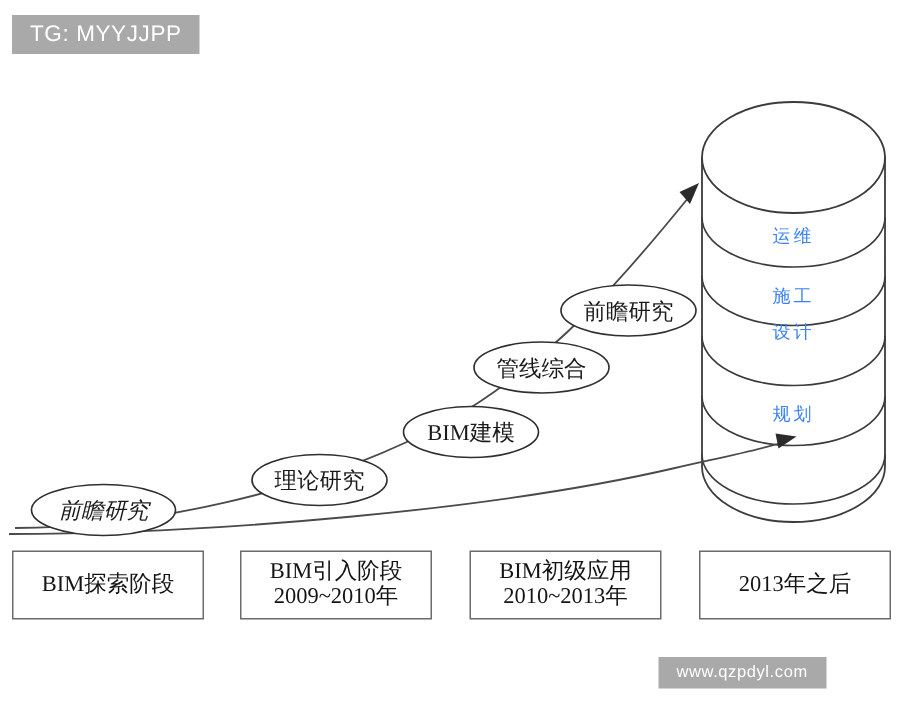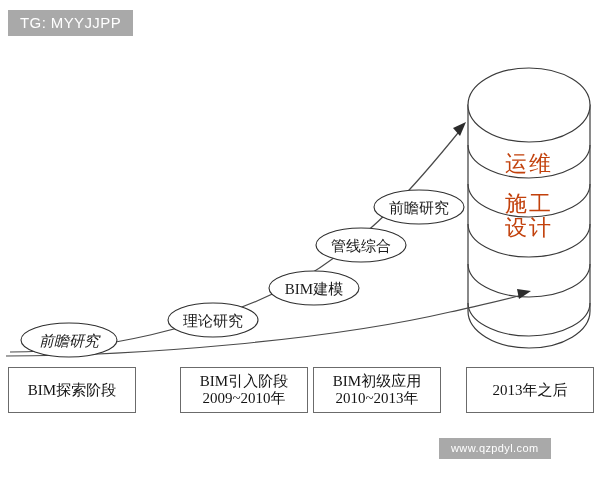--- a/index.html
+++ b/index.html
@@ -75,22 +75,22 @@
   .arrowhead {
     fill: #2b2b2b;
     stroke: none;
   }
 
   
   .cyl-label {
     position: absolute;
     width: 120px;
     text-align: center;
-    font-size: 22px;
-    color: #c2410c;
+    font-size: 12px;
+    color: #3b82f6;
     font-family: "Liberation Serif", "DejaVu Serif", serif;
     letter-spacing: 2px;
   }
   .ell-label {
     position: absolute;
     text-align: center;
     font-size: 15px;
     color: #1a1a1a;
     white-space: nowrap;
     font-family: "Liberation Serif", "DejaVu Serif", serif;
@@ -116,21 +116,21 @@
     font-size: 15px;
     color: #141414;
     white-space: nowrap;
   }
   .stage-box .l2 {
     font-size: 15px;
     color: #141414;
     white-space: nowrap;
   }
   #box0 { left: 8px; }
-  #box1 { left: 160px; margin-left: 20px; }
+  #box1 { left: 160px; }
   #box2 { left: 313px; }
   #box3 { left: 466px; }
 </style>
 </head>
 <body>
 
 <div id="stage">
 
   <div class="wm" id="wm-top">TG: MYYJJPP</div>
 
@@ -164,20 +164,21 @@
       <ellipse class="ell" cx="213" cy="320" rx="45" ry="17"></ellipse>
       <ellipse class="ell" cx="314" cy="288" rx="45" ry="17"></ellipse>
       <ellipse class="ell" cx="361" cy="245" rx="45" ry="17"></ellipse>
       <ellipse class="ell" cx="419" cy="207" rx="45" ry="17"></ellipse>
     </g>
   </svg>
 
   <div class="cyl-label" style="left:469px; top:149px;">运维</div>
   <div class="cyl-label" style="left:469px; top:189px;">施工</div>
   <div class="cyl-label" style="left:469px; top:213px;">设计</div>
+  <div class="cyl-label" style="left:469px; top:268px;">规划</div>
 
   <div class="ell-label" style="left:69px; top:341px;font-style:italic;">前瞻研究</div>
   <div class="ell-label" style="left:213px; top:321px;">理论研究</div>
   <div class="ell-label" style="left:314px; top:289px;">BIM建模</div>
   <div class="ell-label" style="left:361px; top:246px;">管线综合</div>
   <div class="ell-label" style="left:419px; top:208px;">前瞻研究</div>
 
   <div class="stage-box" id="box0">
     <div class="l1">BIM探索阶段</div>
   </div>

